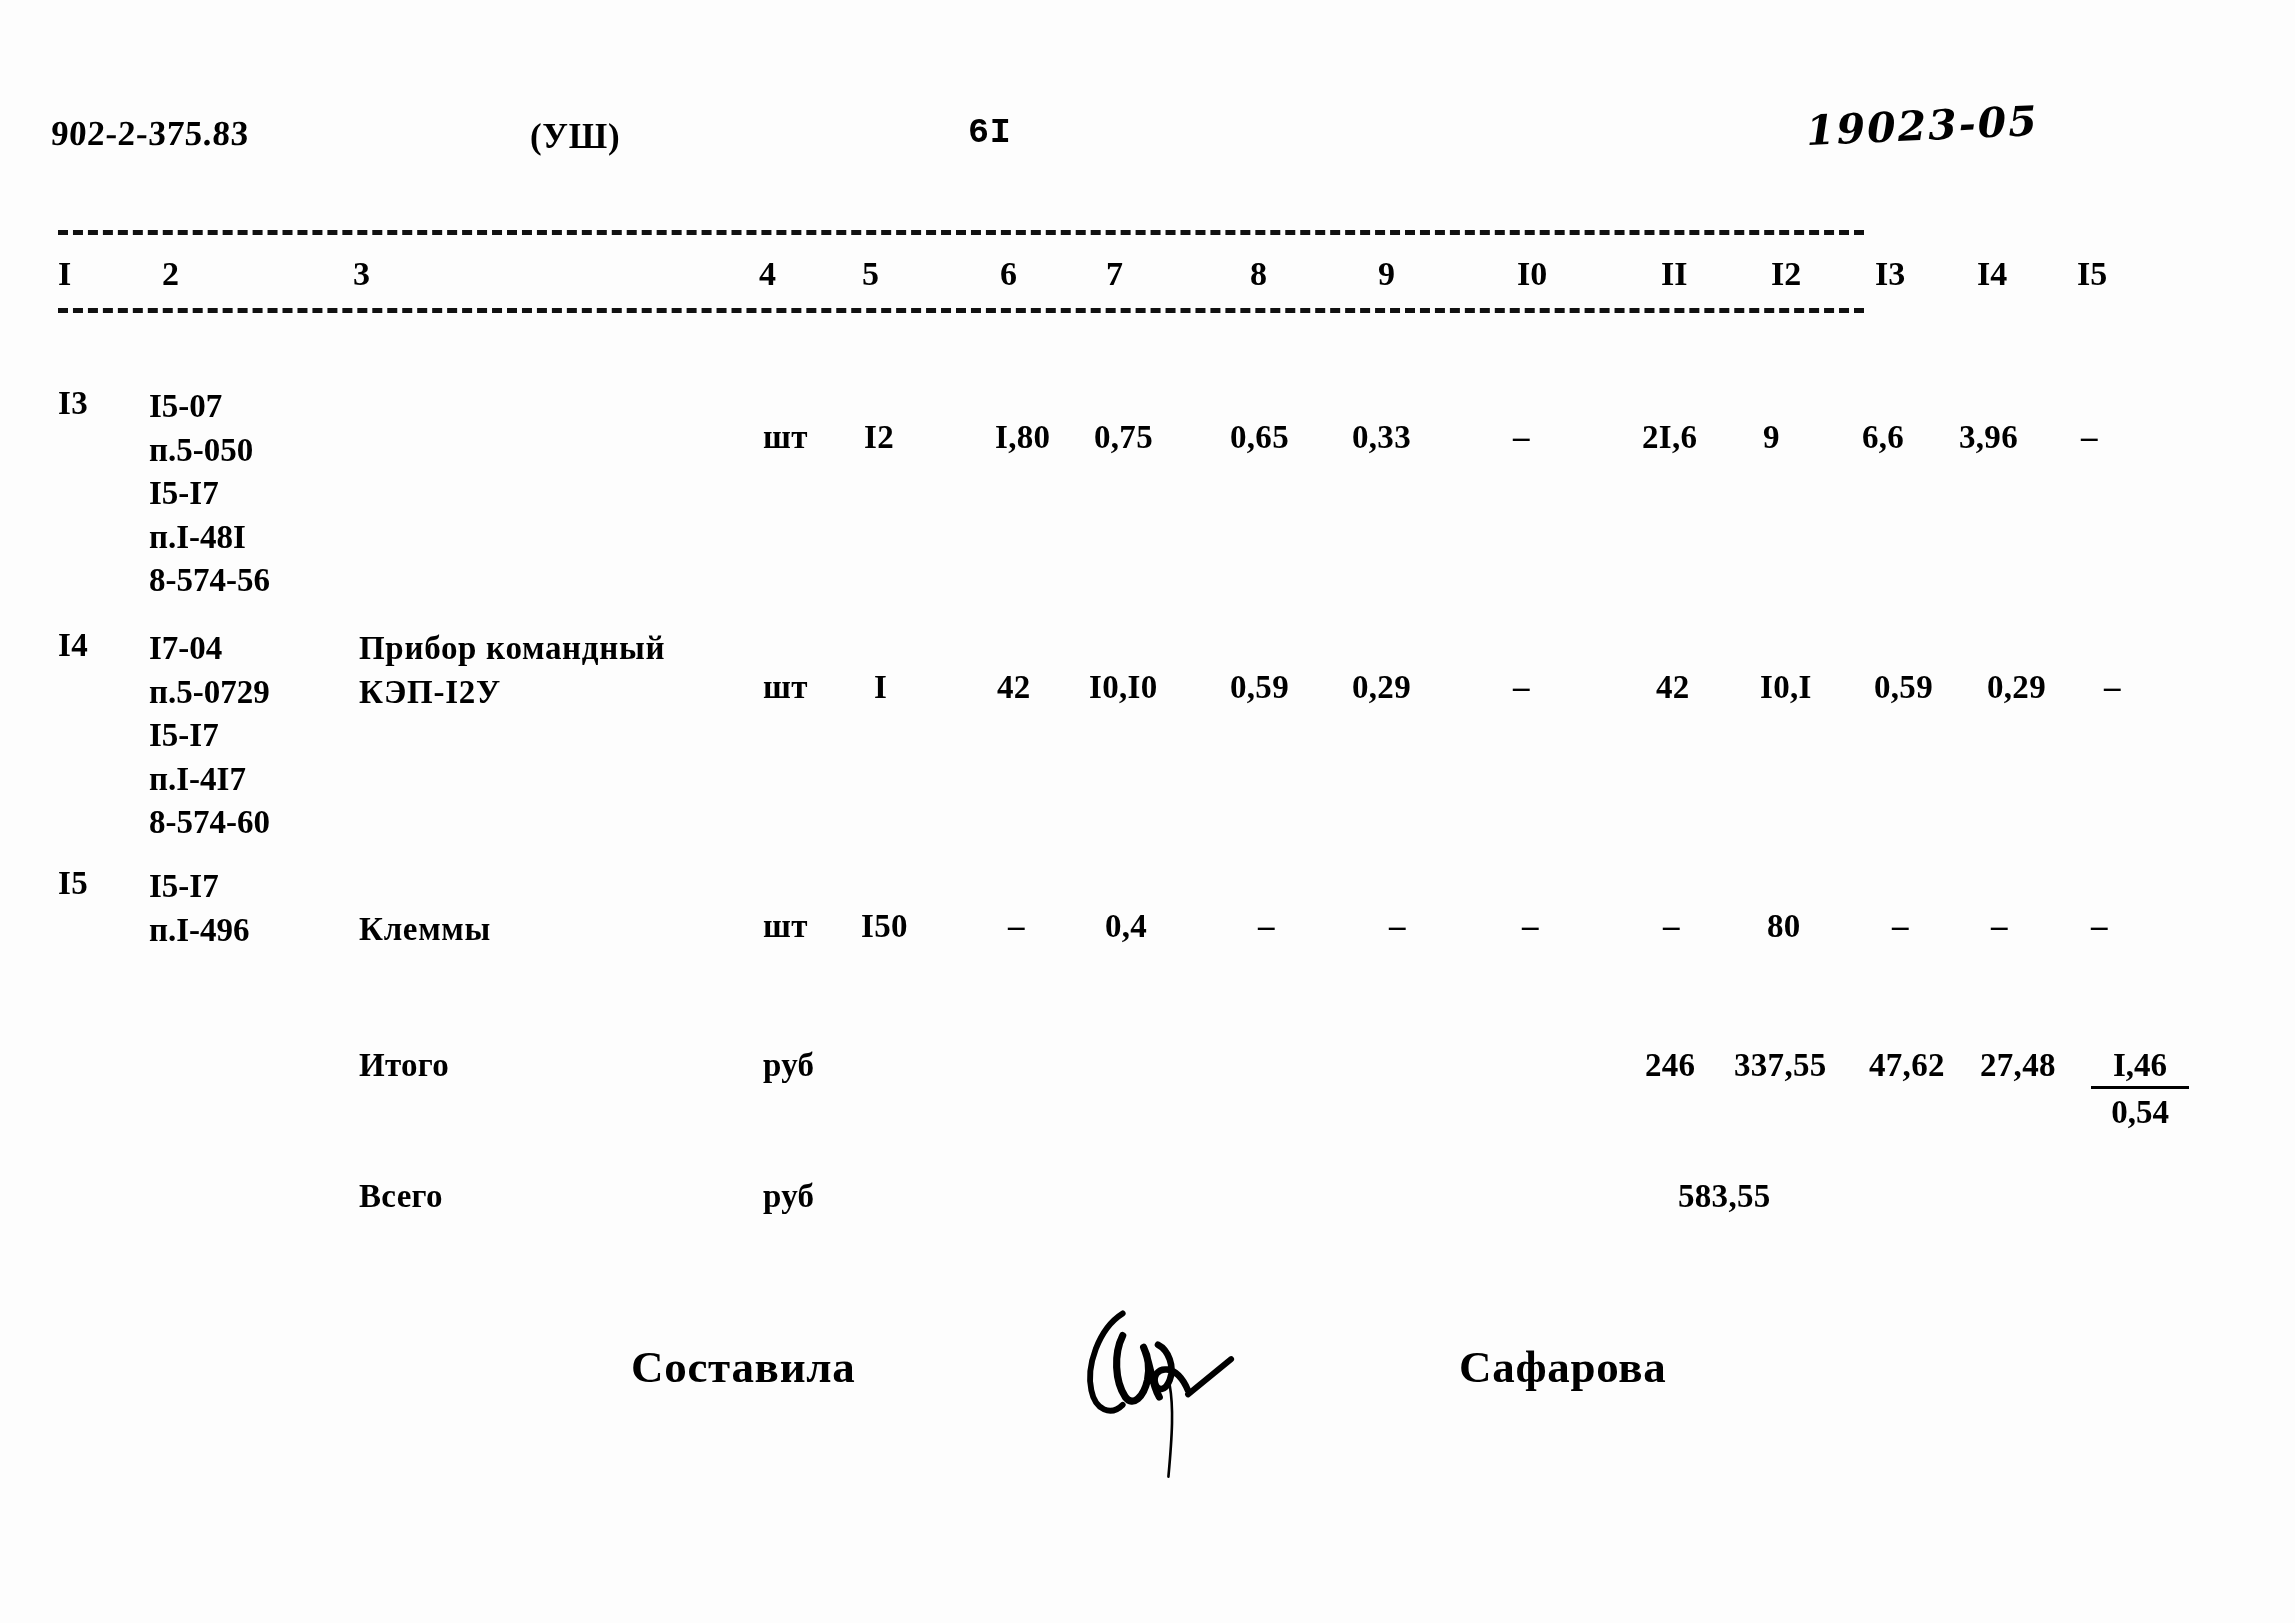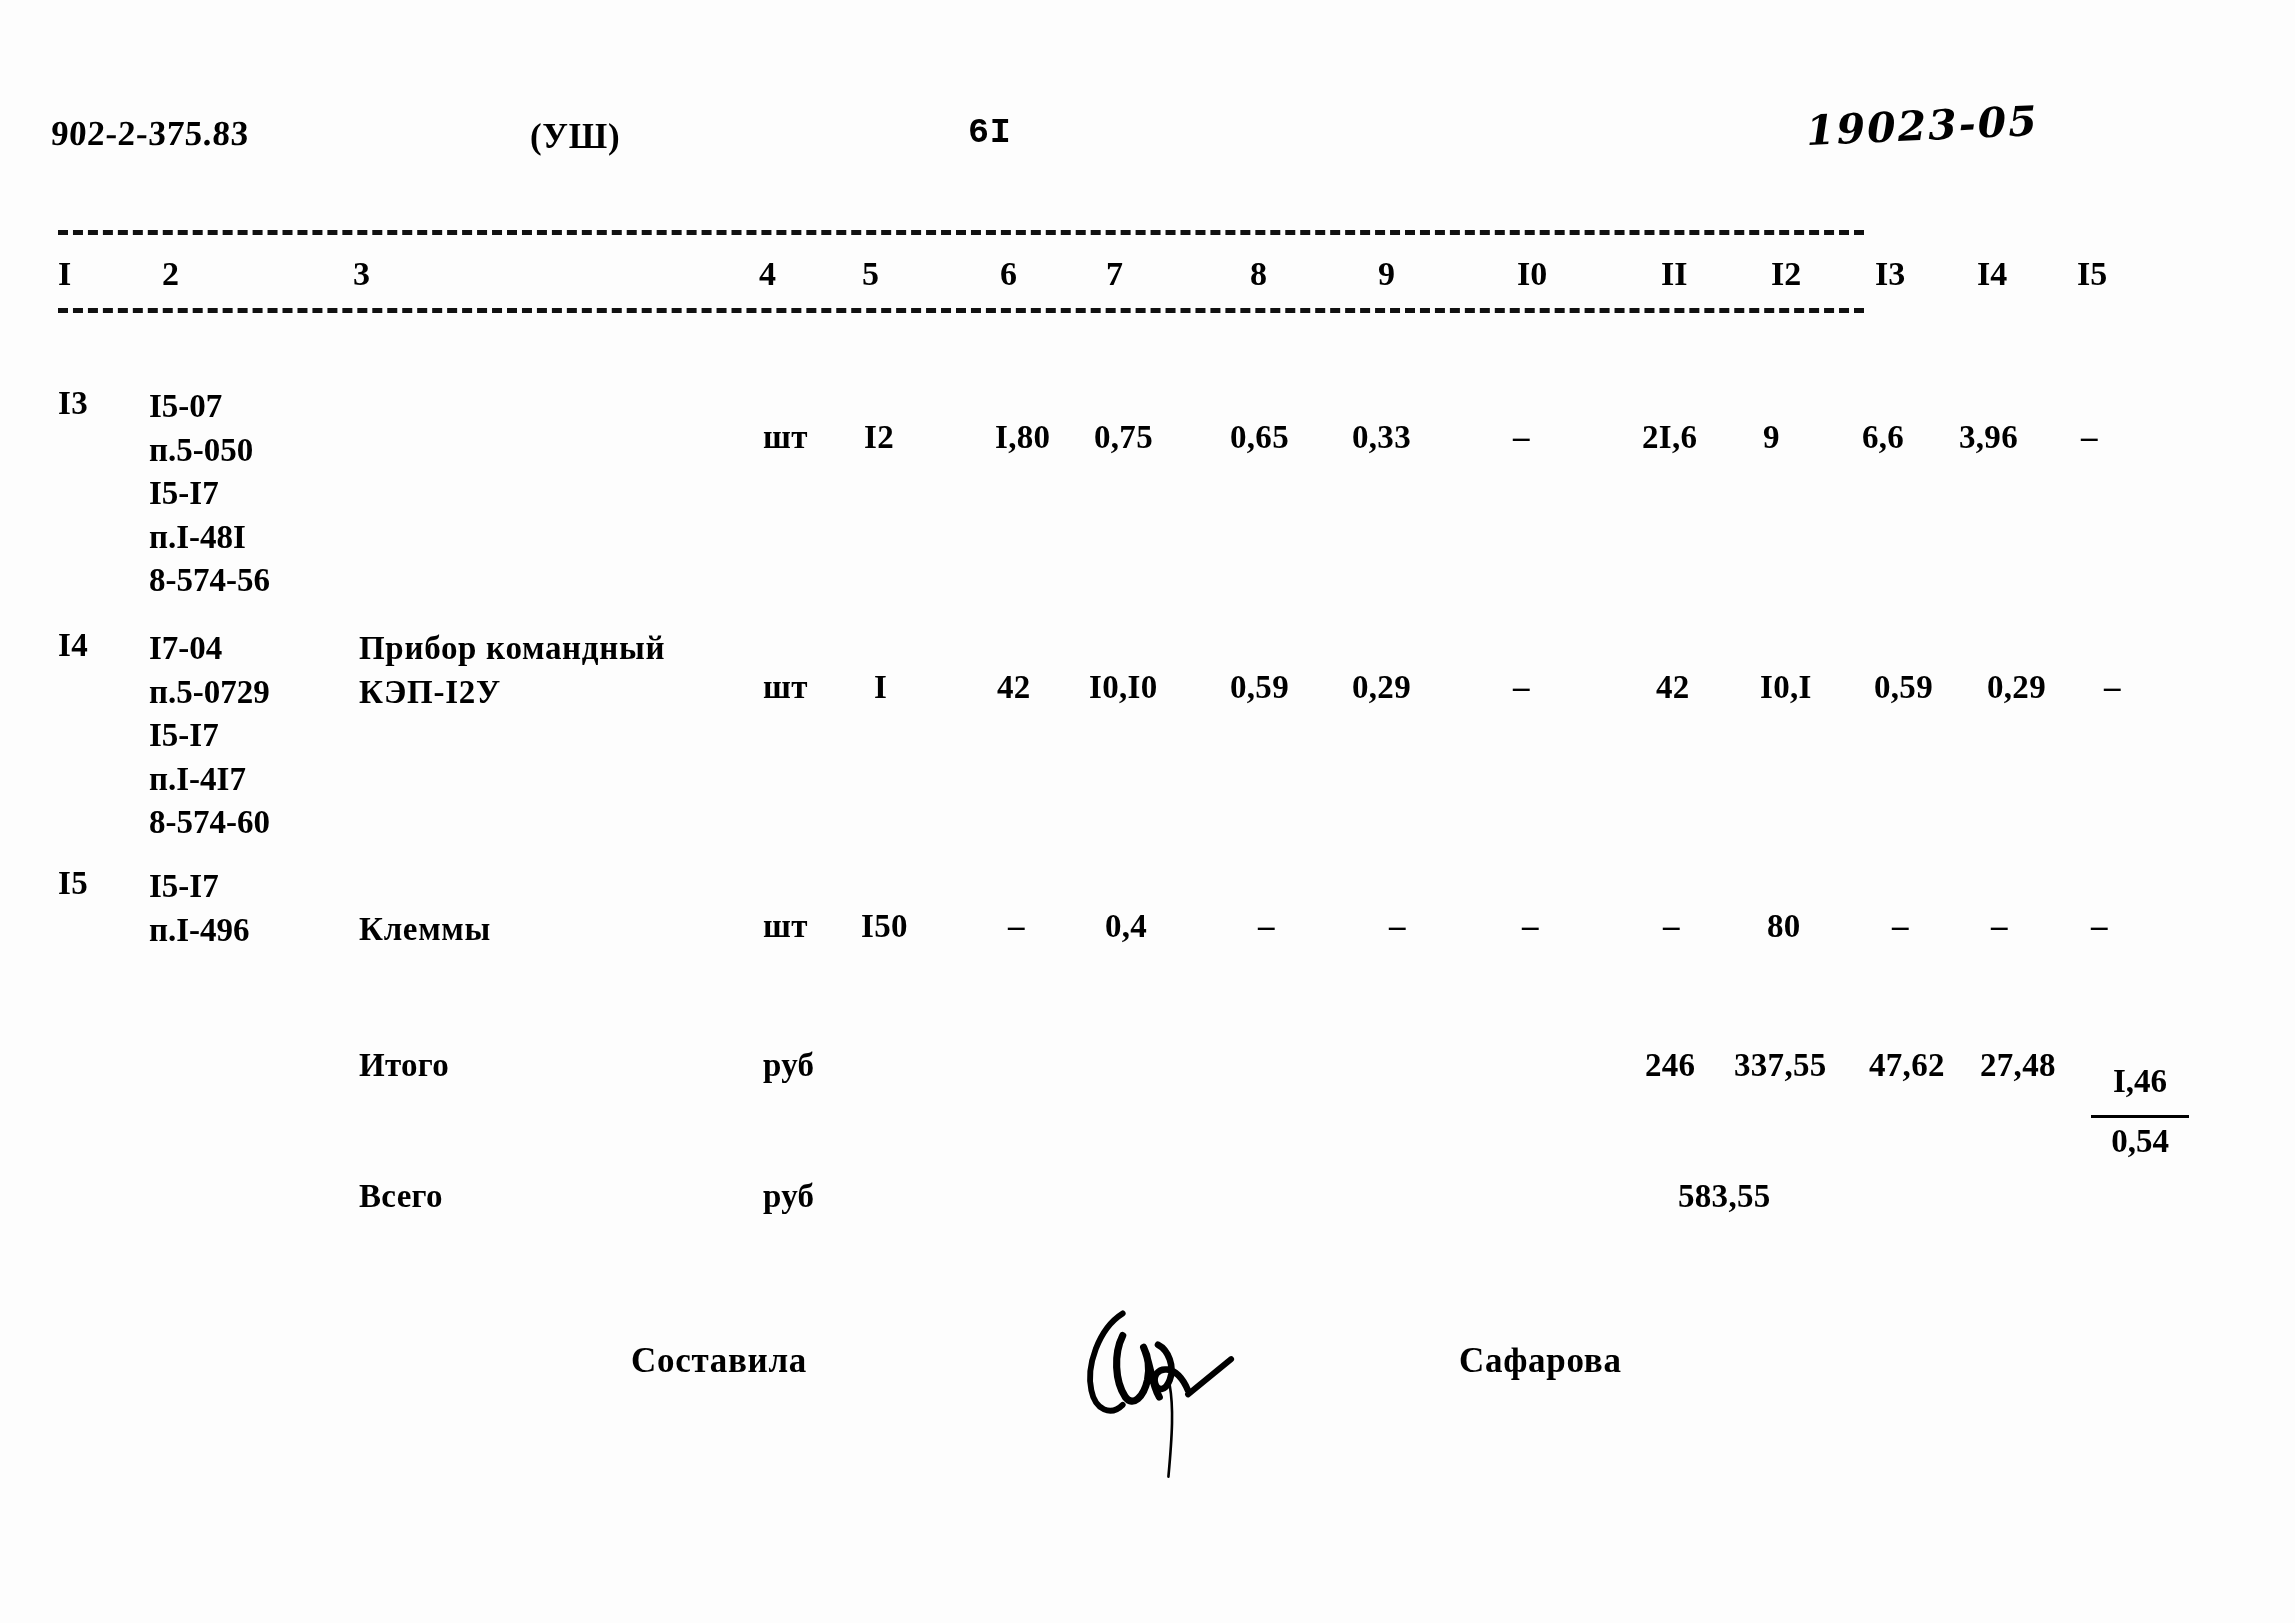--- a/index.html
+++ b/index.html
@@ -107,33 +107,32 @@
   .frac {
     position: absolute;
     font-size: 33px;
     font-weight: 700;
     text-align: center;
     font-family: "Liberation Serif", "DejaVu Serif", serif;
   }
   .frac .num {
     display: block;
     border-bottom: 3.9px solid #000;
-    padding-bottom: 15px;
-    margin-top: 16px;
+    padding-bottom: 2px;
   }
   .frac .den {
     display: block;
     padding-top: 5.2px;
   }
 
   
   .sig-label,
   .sig-name {
     position: absolute;
-    font-size: 35px;
+    font-size: 45px;
     font-weight: 700;
     white-space: pre;
     letter-spacing: 0.7px;
     font-family: "Liberation Serif", "DejaVu Serif", serif;
   }
   .signature {
     position: absolute;
     left: 1060px;
     top: 1299px;
   }

